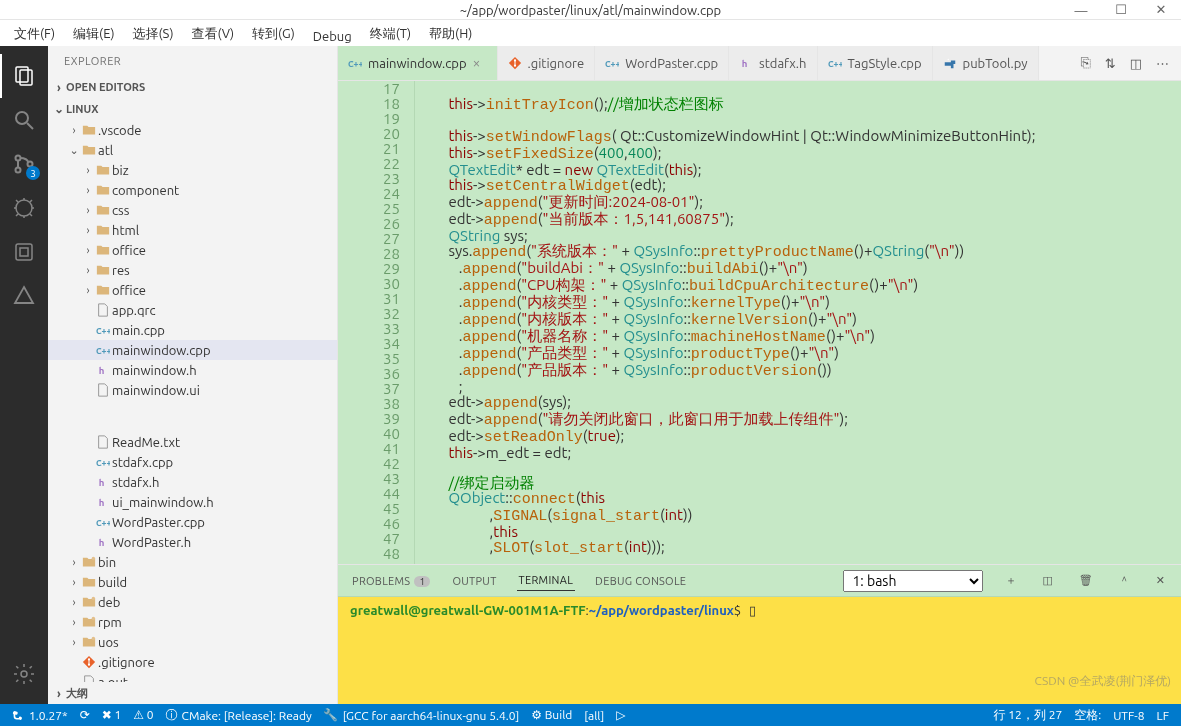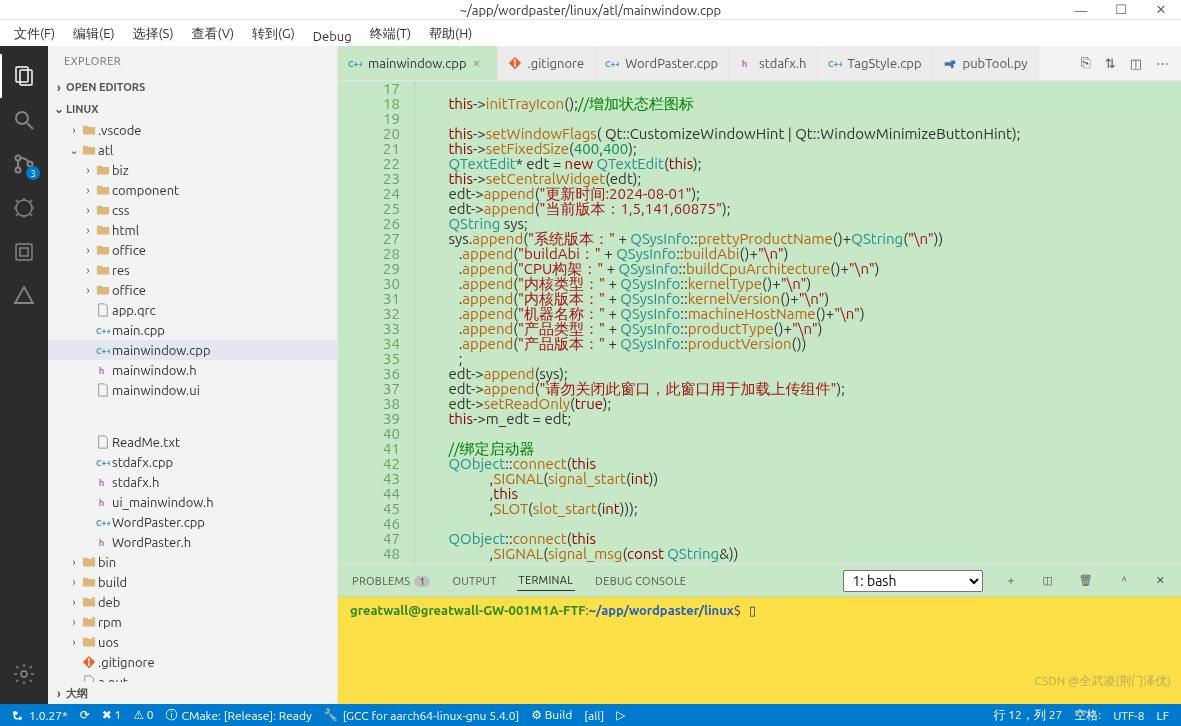--- a/index.html
+++ b/index.html
@@ -41,21 +41,21 @@
 .tab.active { background: #c6e8c6; color: #333; }
 .tab .fi { width: 14px; height: 14px; }
 .tab .close { width: 14px; font-size: 14px; color: #888; }
 .tab-actions { margin-left: auto; display: flex; align-items: center; gap: 6px; padding: 0 8px; color: #555; }
 .tab-actions span { cursor: pointer; padding: 4px; }
 
 .editor { flex: 1; display: flex; background: #c6e8c6; overflow: hidden; font-family: Consolas, "Courier New", monospace; font-size: 15px; line-height: 15px; padding-left: 35px; }
 .gutter { background: #c6e8c6; color: #6a9c6a; text-align: right; padding: 0 14px 0 10px; user-select: none; border-right: 1px solid #b4d8b4; }
 .code { flex: 1; white-space: pre; overflow: hidden; padding-left: 6px; }
 .code .k { color: #8b0000; }
-.code .f { color: #b8620b; }
+.code .f { color: #b8620b; font-family: Liberation Mono, monospace; }
 .code .s { color: #a31515; }
 .code .t { color: #248f8f; }
 .code .c { color: #008000; }
 .code .n { color: #09885a; }
 
 .panel { height: 140px; border-top: 1px solid #e5e5e5; display: flex; flex-direction: column; background: #c6e8c6; }
 .panel-tabs { height: 32px; display: flex; align-items: center; padding: 0 12px; gap: 18px; font-size: 11px; color: #555; border-bottom: 1px solid #b4d8b4; background: #c6e8c6; }
 .panel-tabs .pt { cursor: pointer; text-transform: uppercase; padding: 4px 2px; letter-spacing: 0.3px; }
 .panel-tabs .pt.active { color: #222; border-bottom: 1px solid #333; }
 .panel-tabs .badge { background: #c0c0c0; color: #333; border-radius: 8px; font-size: 10px; padding: 0 5px; margin-left: 4px; }

